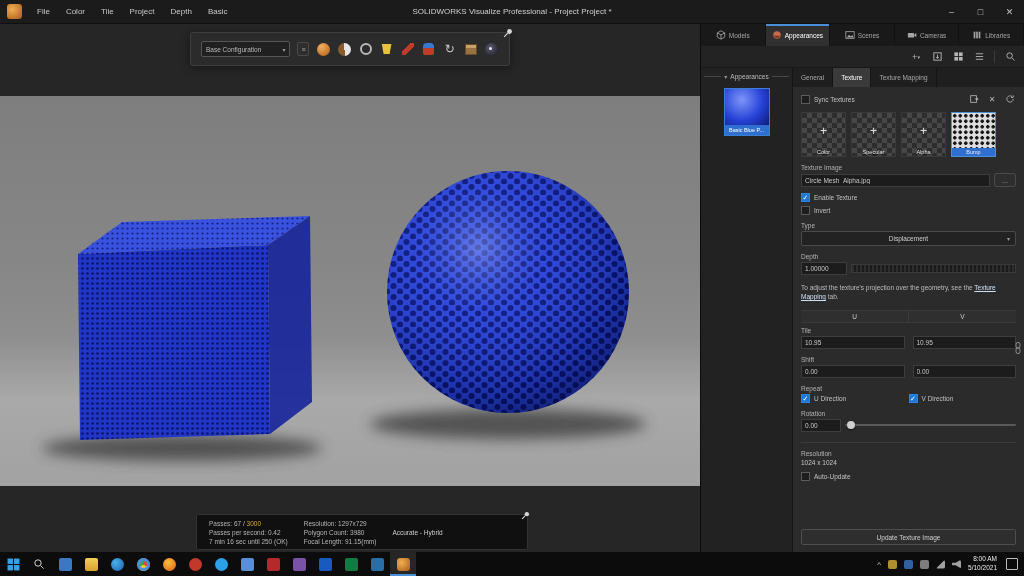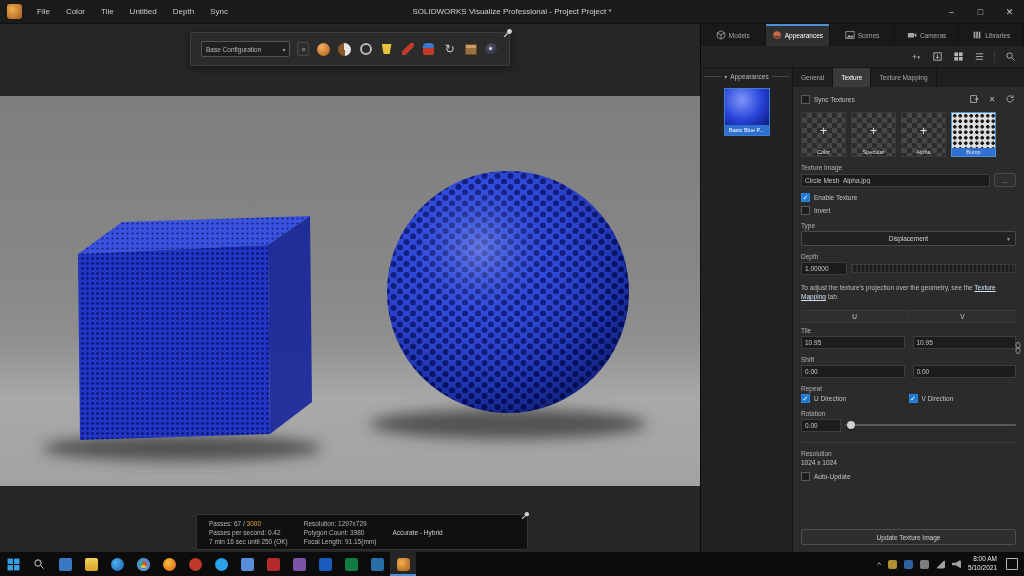--- a/index.html
+++ b/index.html
@@ -152,23 +152,23 @@
 </head>
 <body>
 
 <div class="screen">
 
   <div class="titlebar">
     <div class="app-logo"></div>
     <div class="menu-item">File</div>
     <div class="menu-item">Color</div>
     <div class="menu-item">Tile</div>
-    <div class="menu-item">Untitled</div>
+    <div class="menu-item">Project</div>
     <div class="menu-item">Depth</div>
-    <div class="menu-item">Sync</div>
+    <div class="menu-item">Basic</div>
     <div class="window-title">SOLIDWORKS Visualize Professional - Project Project *</div>
     <div class="win-controls">
       <div class="win-btn">–</div>
       <div class="win-btn">□</div>
       <div class="win-btn">✕</div>
     </div>
   </div>
 
   <div class="viewport">
     <div class="render-area">

